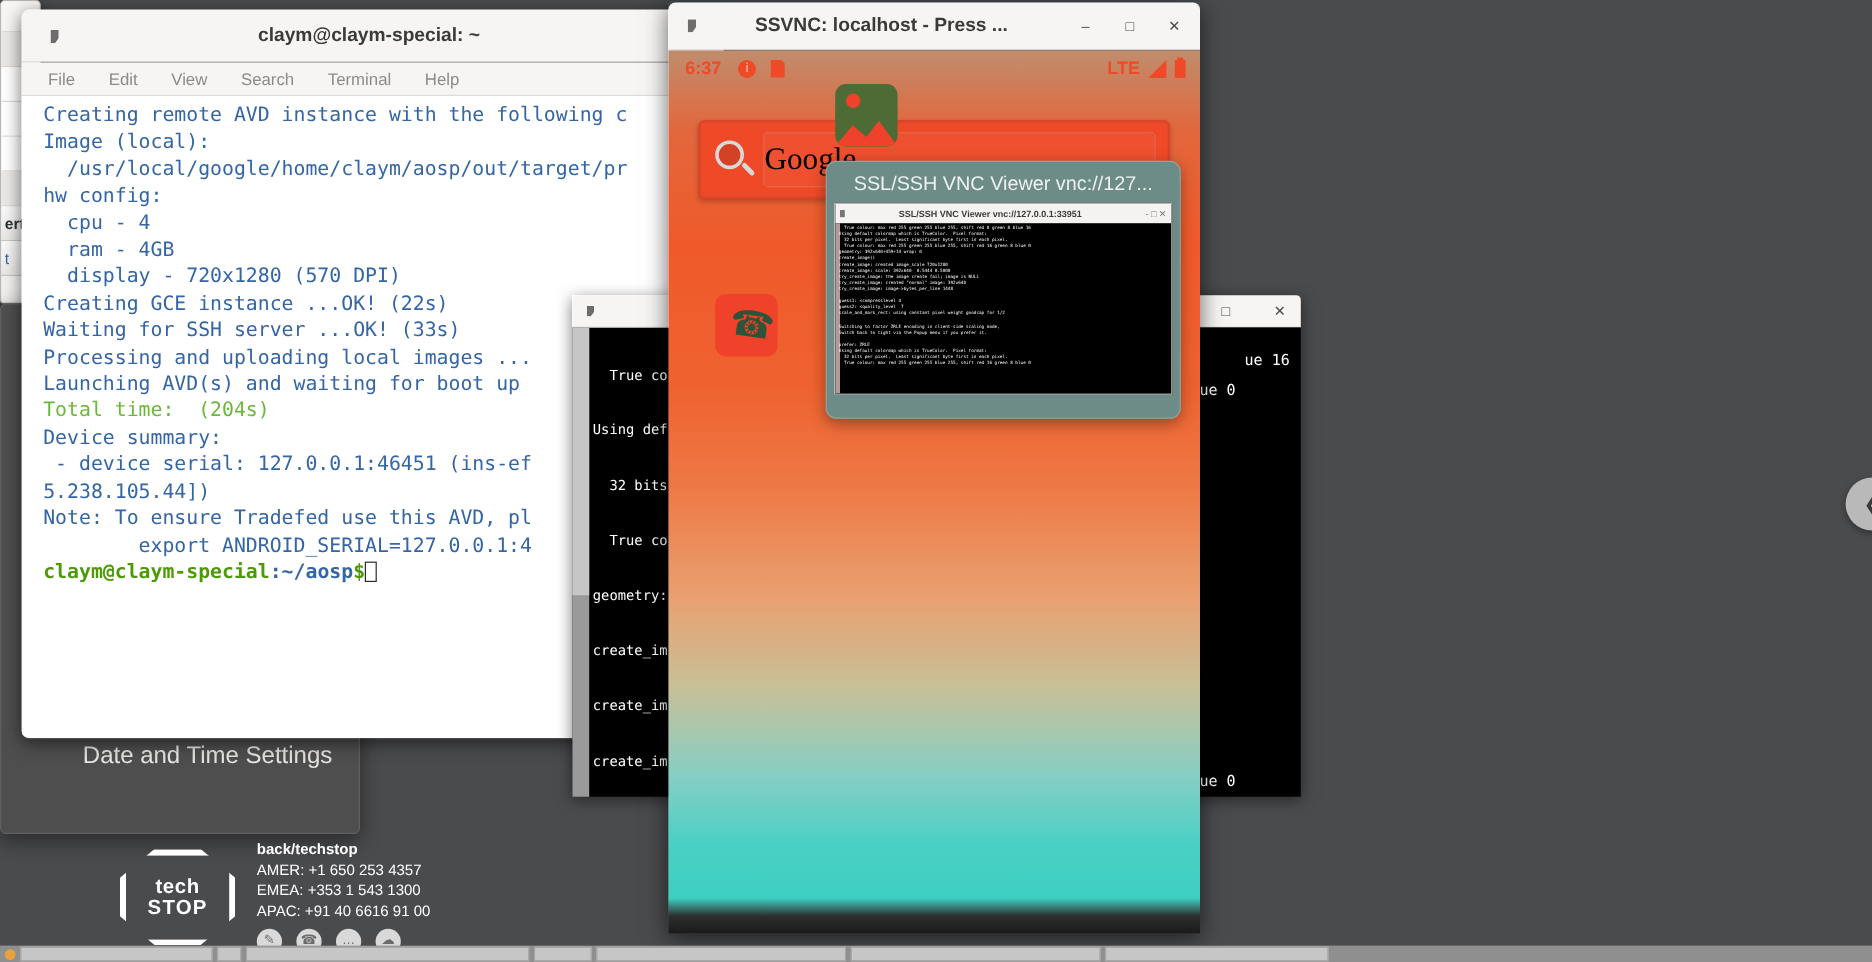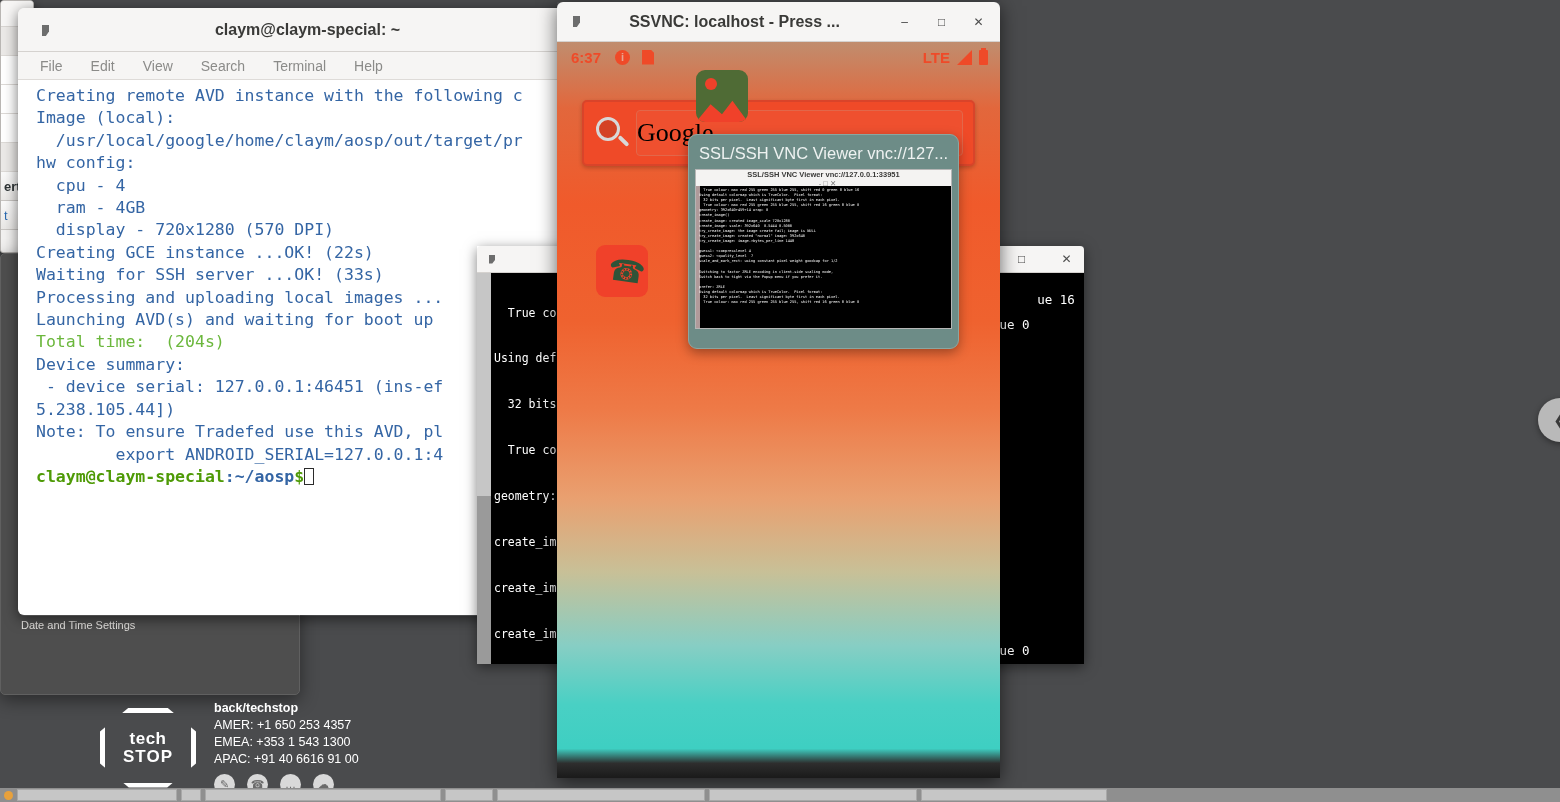--- a/index.html
+++ b/index.html
@@ -231,38 +231,38 @@
     left: 39px; top: 203px; width: 52px; height: 52px;
     background: #f0412a; display:flex; align-items:center; justify-content:center;
   }
   #icon-phone .handset {
     width: 28px; height: 28px; color: #2f5338; font-size: 30px; line-height: 28px;
     transform: rotate(8deg);
   }
 
   
   #inner-vnc {
-    position: absolute; left: 131px; top: 92px; width: 271px; height: 215px;
+    position: absolute; left: 131px; top: 92px; width: 296px; height: 215px;
     background: #6d8c87;
     border: 1px solid #8aa6a1;
     border-radius: 9px;
     box-shadow: 0 4px 12px rgba(0,0,0,.35);
     padding: 6px;
   }
   #inner-vnc .iv-title {
     color: #eef2f1; font-size: 16.5px; font-weight: 500;
     text-align: center; padding: 3px 0 6px 0; white-space: nowrap; overflow: hidden;
   }
   #inner-vnc .iv-win {
     background: #000; height: 160px; border: 1px solid #b6b6b6; position: relative;
     overflow: hidden;
   }
   #inner-vnc .iv-bar {
     height: 16px; background: #f4f3f2; display: flex; align-items: center;
-    font-size: 7.5px; color: #3a3a38; padding: 0 4px; flex-direction: column;
+    font-size: 7.5px; color: #3a3a38; padding: 0 4px;
   }
   #inner-vnc .iv-bar .t { flex: 1; text-align: center; font-weight: 600; }
   #inner-vnc .iv-bar .b { margin-left: 8px; color:#777; }
   #inner-vnc .iv-out {
     padding: 2px 3px; color: #fff; white-space: pre;
     font-family: "DejaVu Sans Mono", monospace;
     font-size: 3.6px; line-height: 5.1px;
     position: relative;
   }
   #inner-vnc .iv-sb { position:absolute; left:0; top:16px; width:4px; bottom:0; background:#b09a9a;}
@@ -291,21 +291,21 @@
     padding: 3px 0 9px 0;
   }
   table.cal td {
     font-size: 13.5px; text-align: center; height: 37px;
     border: 1px solid #555555; color: #e4e2df;
     background: #4b4b4b;
   }
   table.cal td.alt { background: #525252; }
   table.cal td.today { font-weight: bold; color:#fff; border-bottom: 3px solid #d8d8d8; }
   #cal-sep { height: 1px; background: #5c5c5c; margin: 17px 0 0 0; }
-  #cal-settings { font-size: 11px; color: #e6e4e1; padding-top: 17px; }
+  #cal-settings { font-size: 20px; color: #e6e4e1; padding-top: 17px; margin-left: 48px; }
   #cal-tab {
     position: absolute; left: 1538px; top: 398px;
     width: 44px; height: 44px; border-radius: 50%;
     background: #b9b9b9;
     display: flex; align-items: center; justify-content: center;
     color: #3a3a3a; font-size: 17px;
     box-shadow: 0 2px 6px rgba(0,0,0,.4);
   }
 
   

